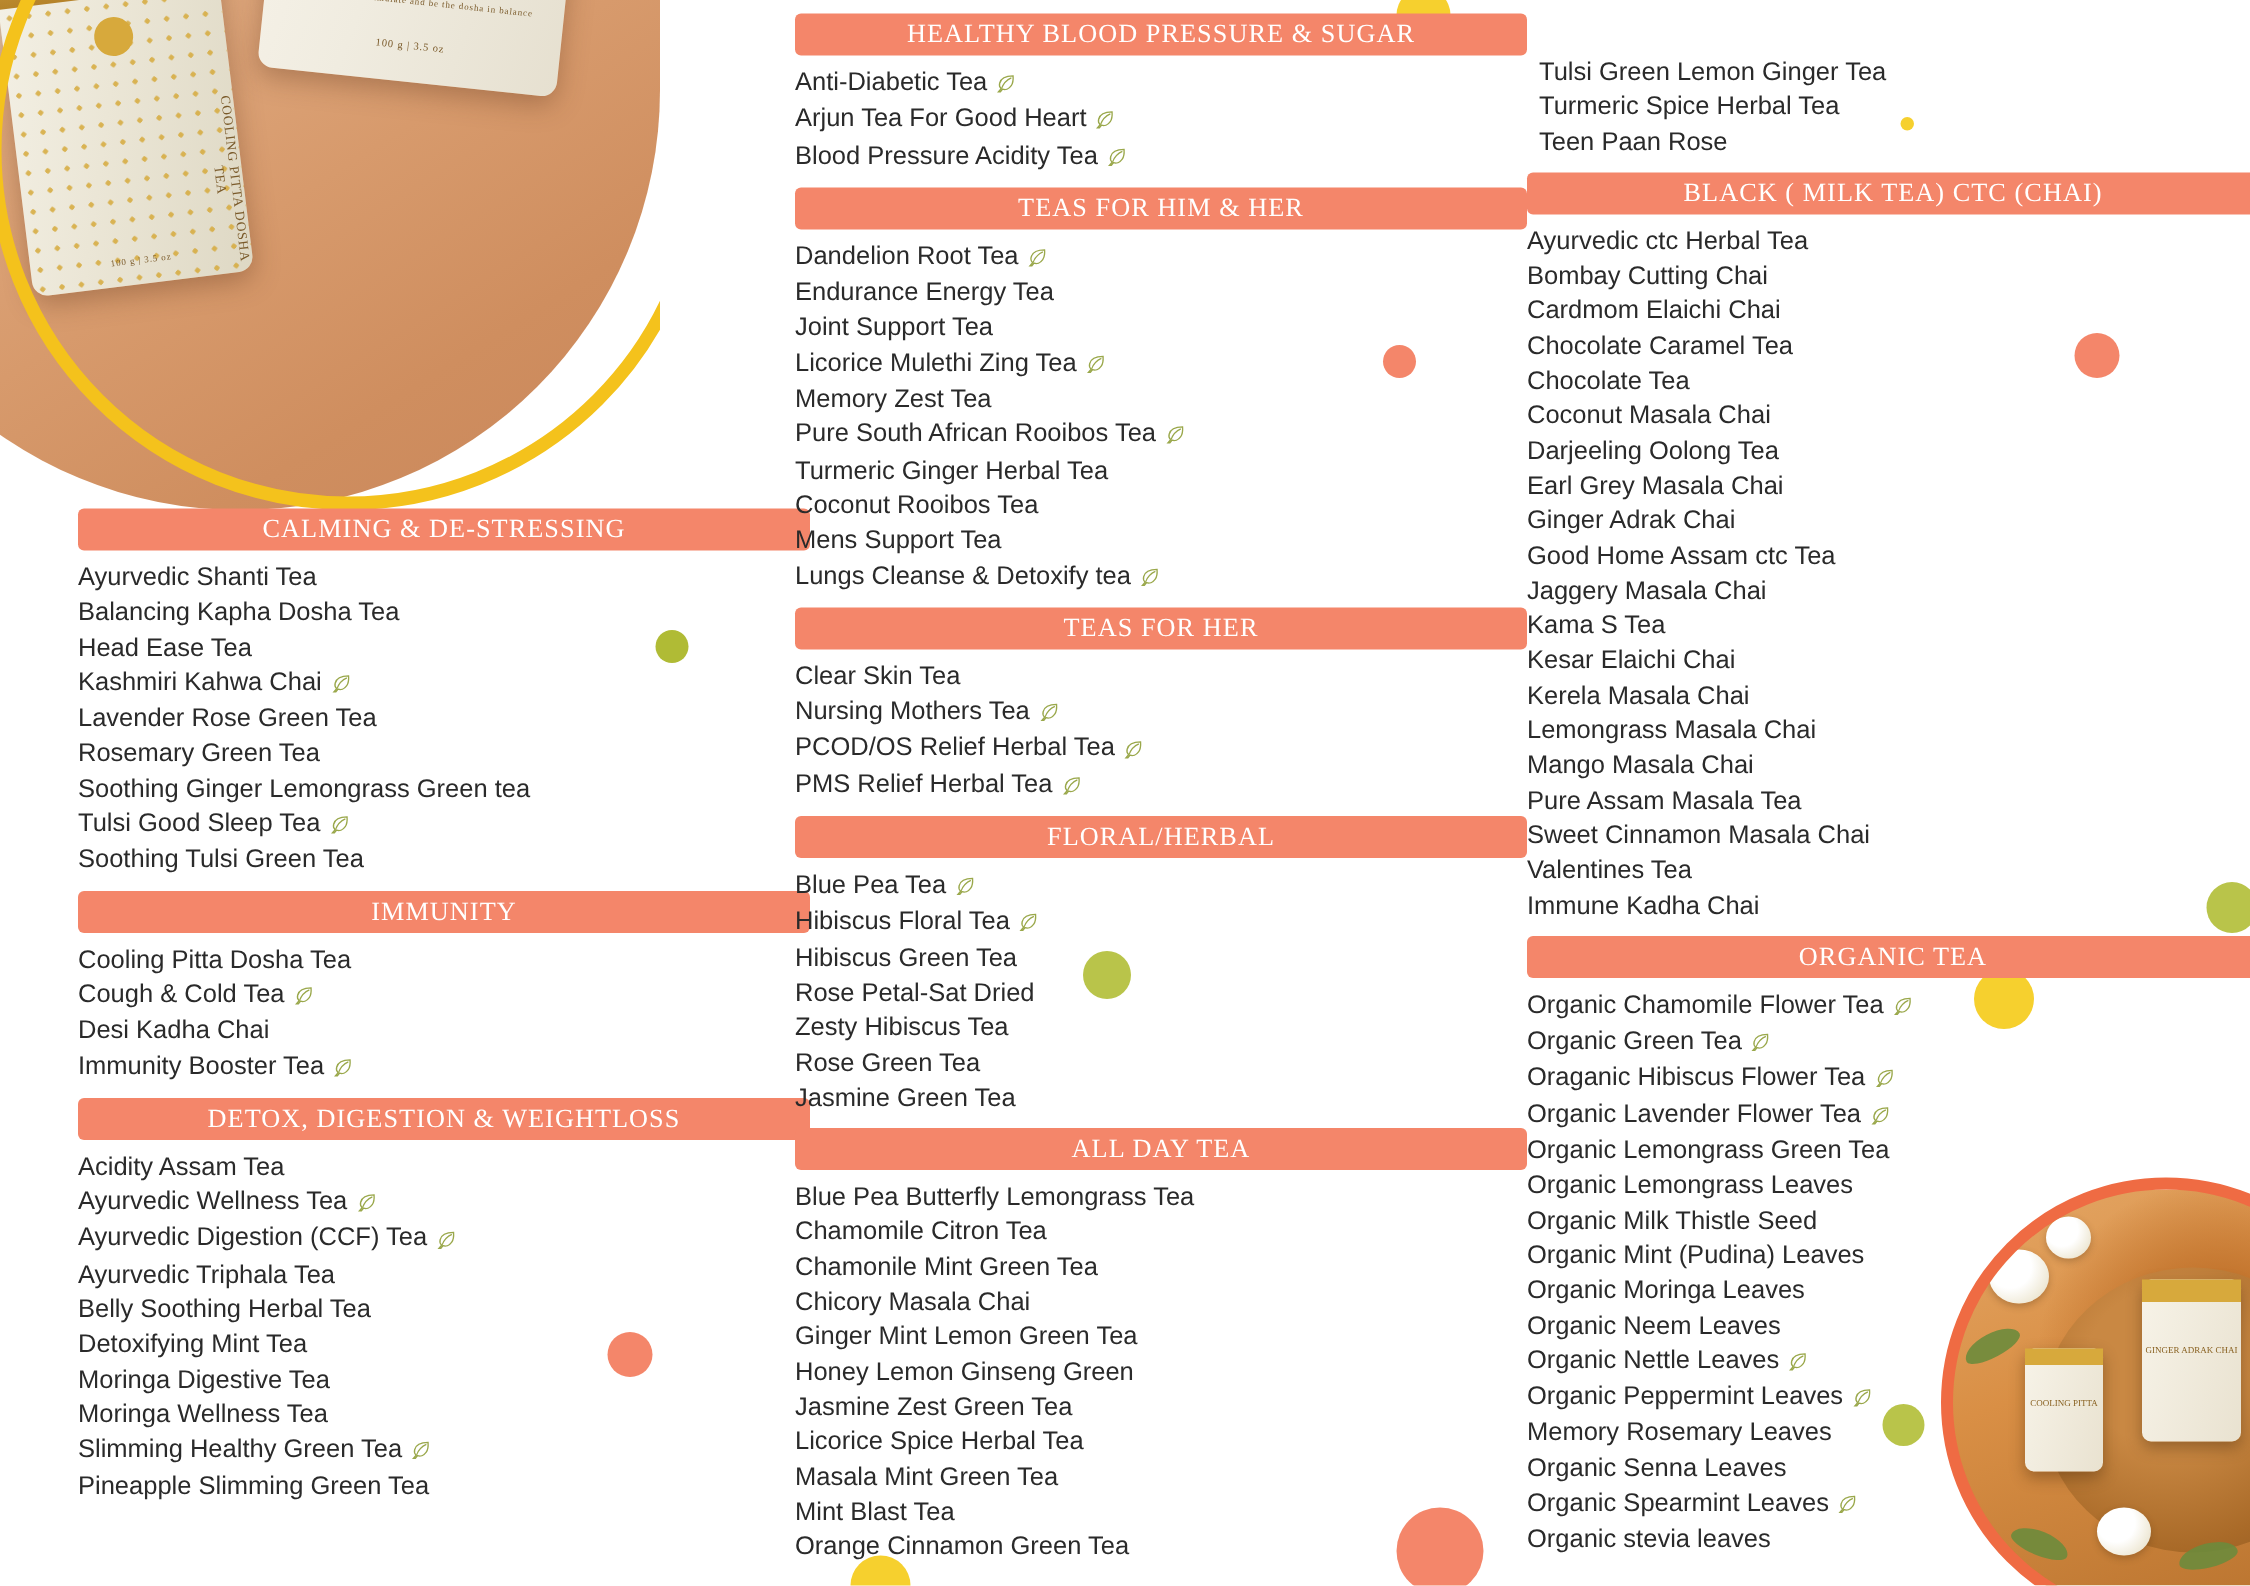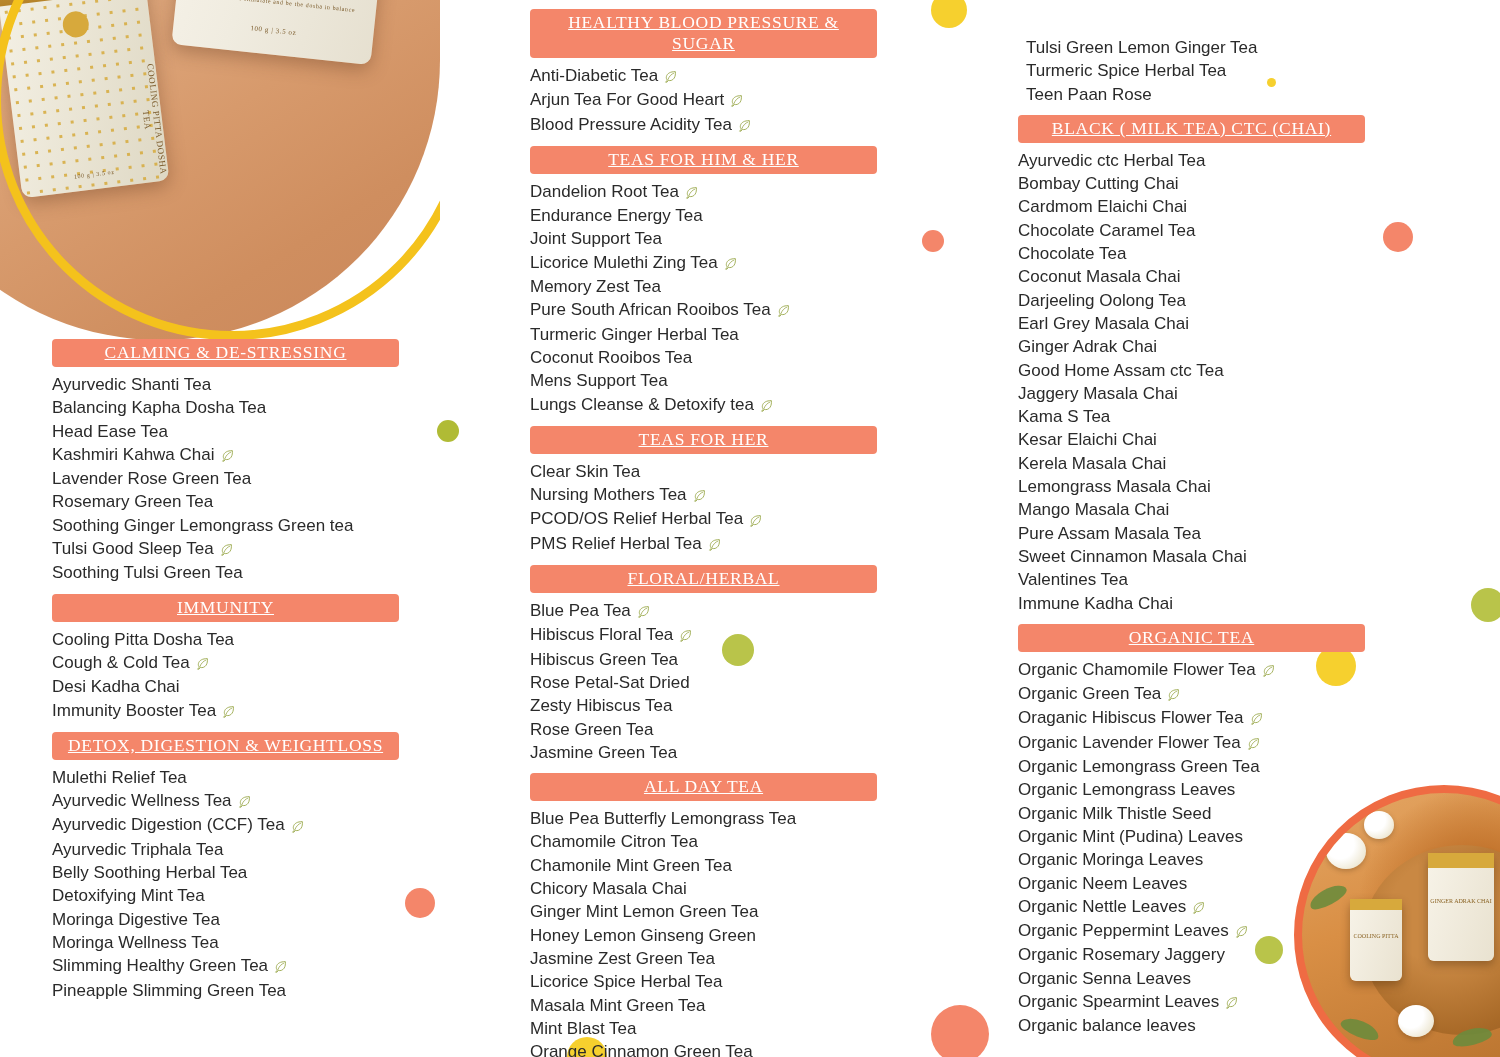--- a/index.html
+++ b/index.html
@@ -193,21 +193,21 @@
     color: #ffffff;
     text-align: center;
     font-family: "Liberation Serif", serif;
     font-size: 17.5px;
     letter-spacing: .7px;
     padding: 3px 10px 4px;
     border-radius: 4px;
     margin: 9px 0 6px 0;
     box-sizing: border-box;
   }
-  .section-header.h-w1 { width: 347px; text-decoration: underline; }
+  .section-header.h-w1 { width: 488px; }
 
   ul.items {
     list-style: none;
     margin: 0;
     padding: 0;
   }
   ul.items li {
     font-family: "Liberation Sans", sans-serif;
     font-size: 17px;
     line-height: 23.3px;
@@ -314,21 +314,21 @@
               <path d="M12.6 3.6C9.4 5 6.4 7.4 4.6 12.2" fill="none" stroke="#9aa84b" stroke-width="1"></path>
             </svg></span></li>
         <li><span>Desi Kadha Chai</span></li>
         <li><span>Immunity Booster Tea</span><span class="leaf"><svg width="13" height="13" viewBox="0 0 16 16" aria-hidden="true">
               <path d="M14 2C8 2 4 4 3 8c-.5 2 .2 3.6 1.2 4.4L2 15h1.6l1.8-2.2C7.5 13.6 10.6 12.8 12.5 10 14 7.8 14.2 4.6 14 2z" fill="none" stroke="#9aa84b" stroke-width="1.1"></path>
               <path d="M12.6 3.6C9.4 5 6.4 7.4 4.6 12.2" fill="none" stroke="#9aa84b" stroke-width="1"></path>
             </svg></span></li>
       </ul>
       <div class="section-header h-w1">DETOX, DIGESTION &amp; WEIGHTLOSS</div>
       <ul class="items">
-        <li><span>Mulethi Relief Tea</span></li>
+        <li><span>Acidity Assam Tea</span></li>
         <li><span>Ayurvedic Wellness Tea</span><span class="leaf"><svg width="13" height="13" viewBox="0 0 16 16" aria-hidden="true">
               <path d="M14 2C8 2 4 4 3 8c-.5 2 .2 3.6 1.2 4.4L2 15h1.6l1.8-2.2C7.5 13.6 10.6 12.8 12.5 10 14 7.8 14.2 4.6 14 2z" fill="none" stroke="#9aa84b" stroke-width="1.1"></path>
               <path d="M12.6 3.6C9.4 5 6.4 7.4 4.6 12.2" fill="none" stroke="#9aa84b" stroke-width="1"></path>
             </svg></span></li>
         <li><span>Ayurvedic Digestion (CCF) Tea</span><span class="leaf"><svg width="13" height="13" viewBox="0 0 16 16" aria-hidden="true">
               <path d="M14 2C8 2 4 4 3 8c-.5 2 .2 3.6 1.2 4.4L2 15h1.6l1.8-2.2C7.5 13.6 10.6 12.8 12.5 10 14 7.8 14.2 4.6 14 2z" fill="none" stroke="#9aa84b" stroke-width="1.1"></path>
               <path d="M12.6 3.6C9.4 5 6.4 7.4 4.6 12.2" fill="none" stroke="#9aa84b" stroke-width="1"></path>
             </svg></span></li>
         <li><span>Ayurvedic Triphala Tea</span></li>
         <li><span>Belly Soothing Herbal Tea</span></li>
@@ -484,23 +484,23 @@
         <li><span>Organic Moringa Leaves</span></li>
         <li><span>Organic Neem Leaves</span></li>
         <li><span>Organic Nettle Leaves</span><span class="leaf"><svg width="13" height="13" viewBox="0 0 16 16" aria-hidden="true">
               <path d="M14 2C8 2 4 4 3 8c-.5 2 .2 3.6 1.2 4.4L2 15h1.6l1.8-2.2C7.5 13.6 10.6 12.8 12.5 10 14 7.8 14.2 4.6 14 2z" fill="none" stroke="#9aa84b" stroke-width="1.1"></path>
               <path d="M12.6 3.6C9.4 5 6.4 7.4 4.6 12.2" fill="none" stroke="#9aa84b" stroke-width="1"></path>
             </svg></span></li>
         <li><span>Organic Peppermint Leaves</span><span class="leaf"><svg width="13" height="13" viewBox="0 0 16 16" aria-hidden="true">
               <path d="M14 2C8 2 4 4 3 8c-.5 2 .2 3.6 1.2 4.4L2 15h1.6l1.8-2.2C7.5 13.6 10.6 12.8 12.5 10 14 7.8 14.2 4.6 14 2z" fill="none" stroke="#9aa84b" stroke-width="1.1"></path>
               <path d="M12.6 3.6C9.4 5 6.4 7.4 4.6 12.2" fill="none" stroke="#9aa84b" stroke-width="1"></path>
             </svg></span></li>
-        <li><span>Organic Rosemary Jaggery</span></li>
+        <li><span>Memory Rosemary Leaves</span></li>
         <li><span>Organic Senna Leaves</span></li>
         <li><span>Organic Spearmint Leaves</span><span class="leaf"><svg width="13" height="13" viewBox="0 0 16 16" aria-hidden="true">
               <path d="M14 2C8 2 4 4 3 8c-.5 2 .2 3.6 1.2 4.4L2 15h1.6l1.8-2.2C7.5 13.6 10.6 12.8 12.5 10 14 7.8 14.2 4.6 14 2z" fill="none" stroke="#9aa84b" stroke-width="1.1"></path>
               <path d="M12.6 3.6C9.4 5 6.4 7.4 4.6 12.2" fill="none" stroke="#9aa84b" stroke-width="1"></path>
             </svg></span></li>
-        <li><span>Organic balance leaves</span></li>
+        <li><span>Organic stevia leaves</span></li>
       </ul>
     </div>
 
 </div>
 
 </body></html>

